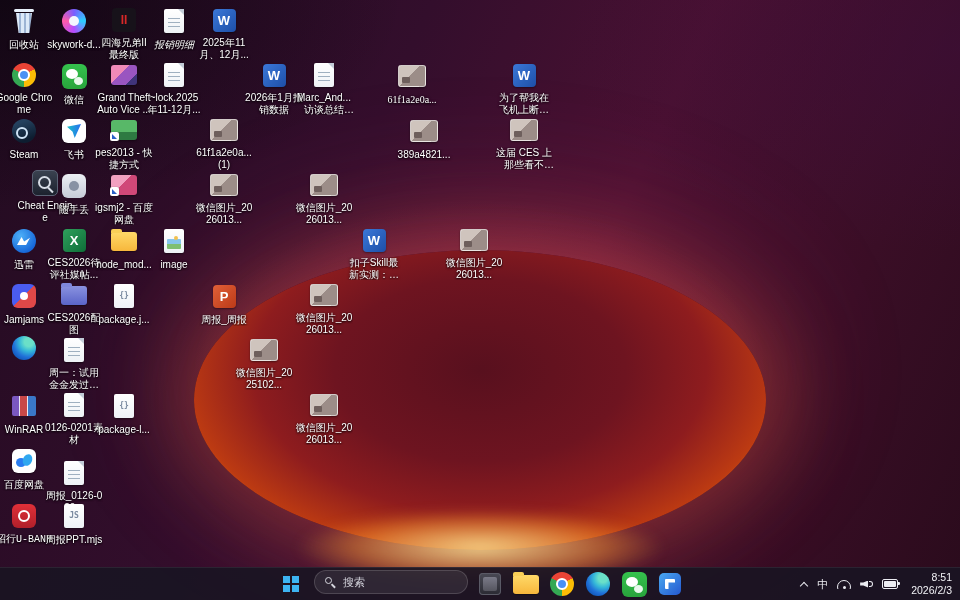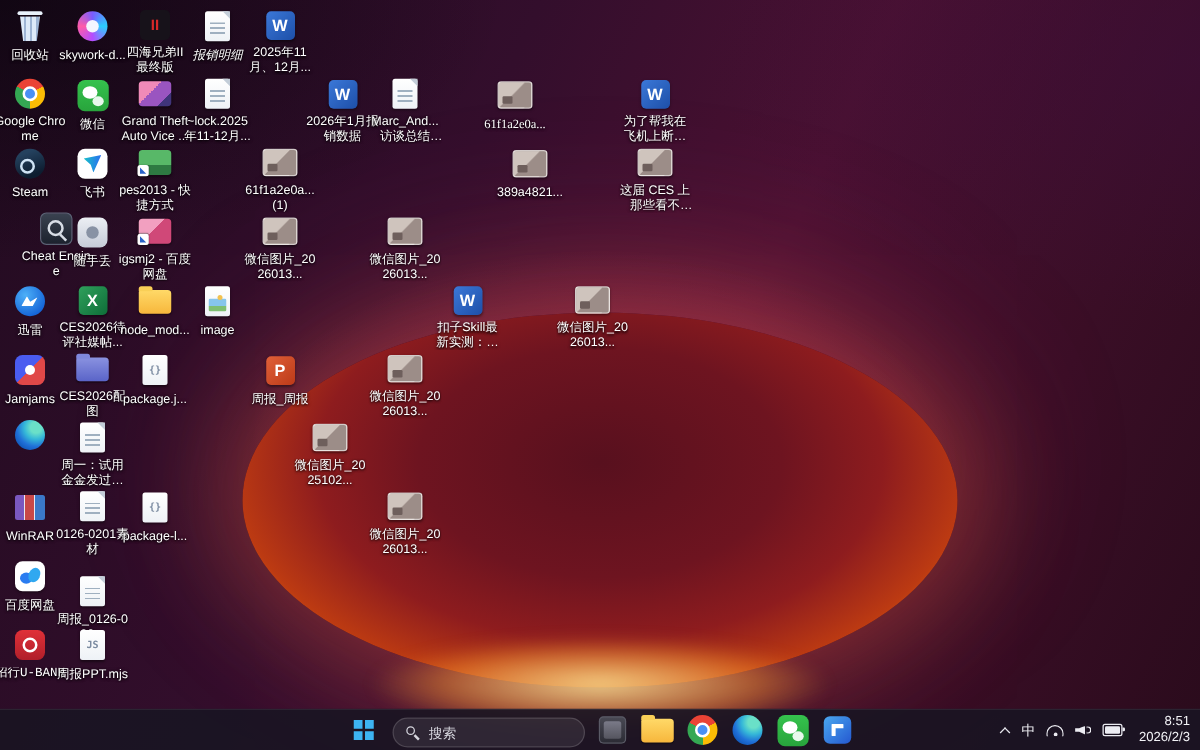--- a/index.html
+++ b/index.html
@@ -122,21 +122,21 @@
 
   .ic-window{width:22px;height:22px;border-radius:4px;background:linear-gradient(#4a4a55,#2a2a33);box-shadow:inset 0 0 0 1px #5a5a66}
   .ic-window::after{content:"";position:absolute;inset:4px;background:linear-gradient(#7a7a88,#55555f);border-radius:2px}
   .ic-appblue{width:22px;height:22px;border-radius:5px;background:linear-gradient(135deg,#4aa8f0,#2458d0)}
   .ic-appblue::after{content:"";position:absolute;inset:6px;background:#fff;border-radius:1px;
     clip-path:polygon(0 0,100% 0,100% 35%,35% 35%,35% 100%,0 100%)}
 
   
   .taskbar{position:absolute;left:0;right:0;bottom:0;height:32px;background:rgba(26,20,34,.93);
     border-top:1px solid rgba(255,255,255,.07);display:flex;align-items:center}
-  .tb-center{position:absolute;left:50%;transform:translateX(-50%);display:flex;align-items:flex-end;gap:6px}
+  .tb-center{position:absolute;left:50%;transform:translateX(-50%);display:flex;align-items:flex-start;gap:6px}
   .tb-btn{width:34px;height:28px;display:flex;align-items:center;justify-content:center;background:none;border:0;border-radius:5px}
   .win-logo{display:block;width:7px;height:7px;background:#3db4f2;box-shadow:9px 0 0 #3db4f2,0 9px 0 #3db4f2,9px 9px 0 #3db4f2;
     margin:0 9px 9px 0}
   .searchbox{display:flex;align-items:center;gap:7px;width:132px;height:22px;border-radius:12px;
     background:rgba(255,255,255,.08);border:1px solid rgba(255,255,255,.15);padding:0 10px;color:#d6d6de}
   .mag{width:11px;height:11px;position:relative;flex:0 0 auto}
   .mag::before{content:"";position:absolute;left:0;top:0;width:7px;height:7px;border:1.5px solid #d6d6de;border-radius:50%;box-sizing:border-box}
   .mag::after{content:"";position:absolute;right:0;bottom:1px;width:5px;height:1.5px;background:#d6d6de;transform:rotate(45deg)}
   .search-text{font-size:11px}
   #tb-apps{display:flex;align-items:center;gap:4px}

